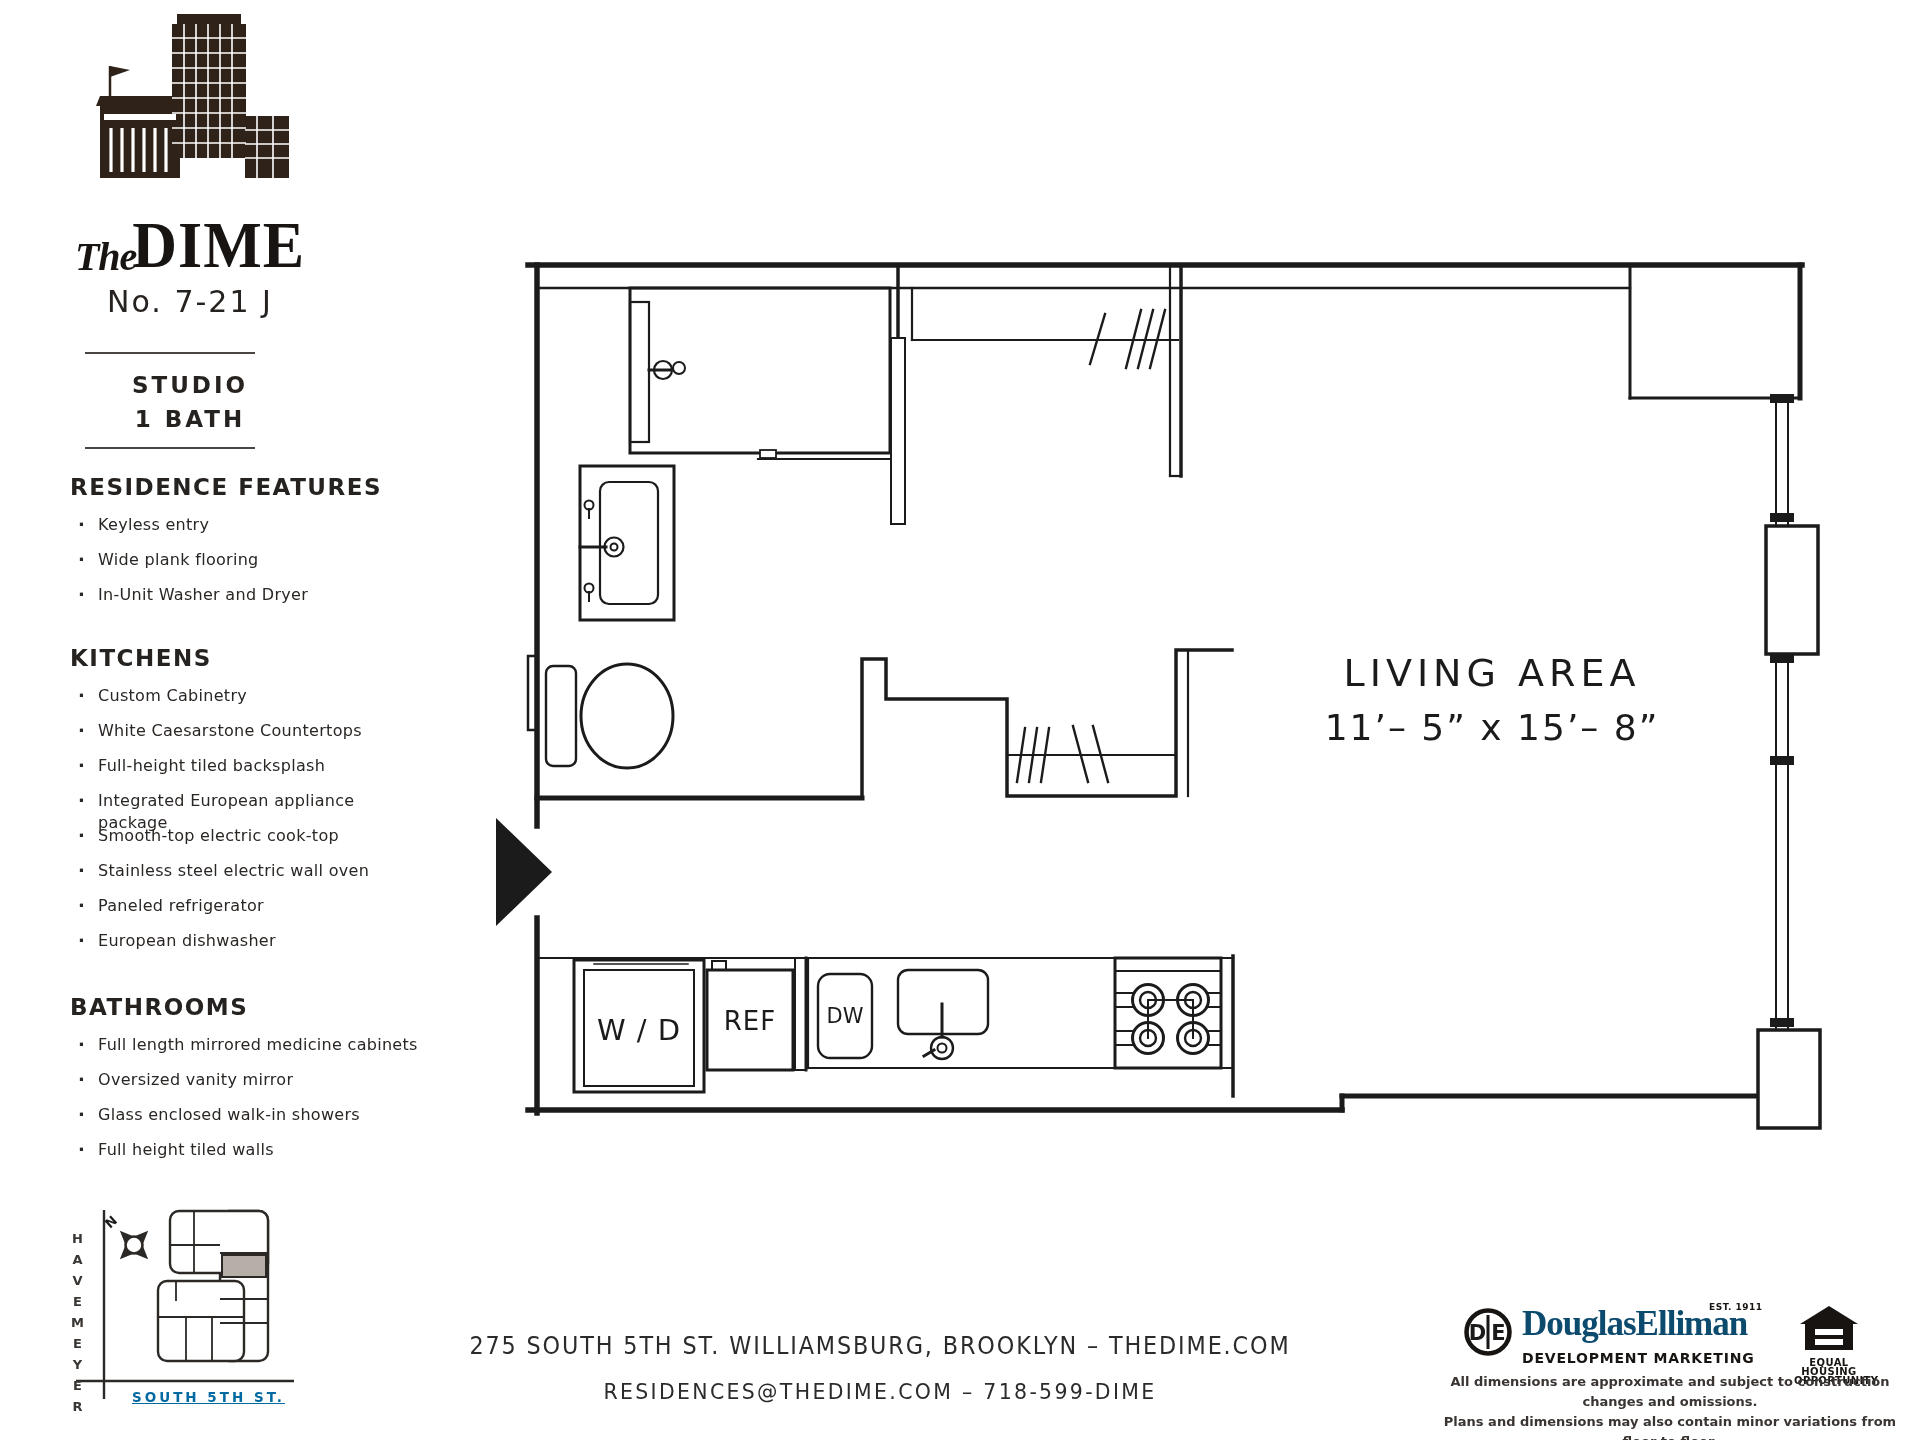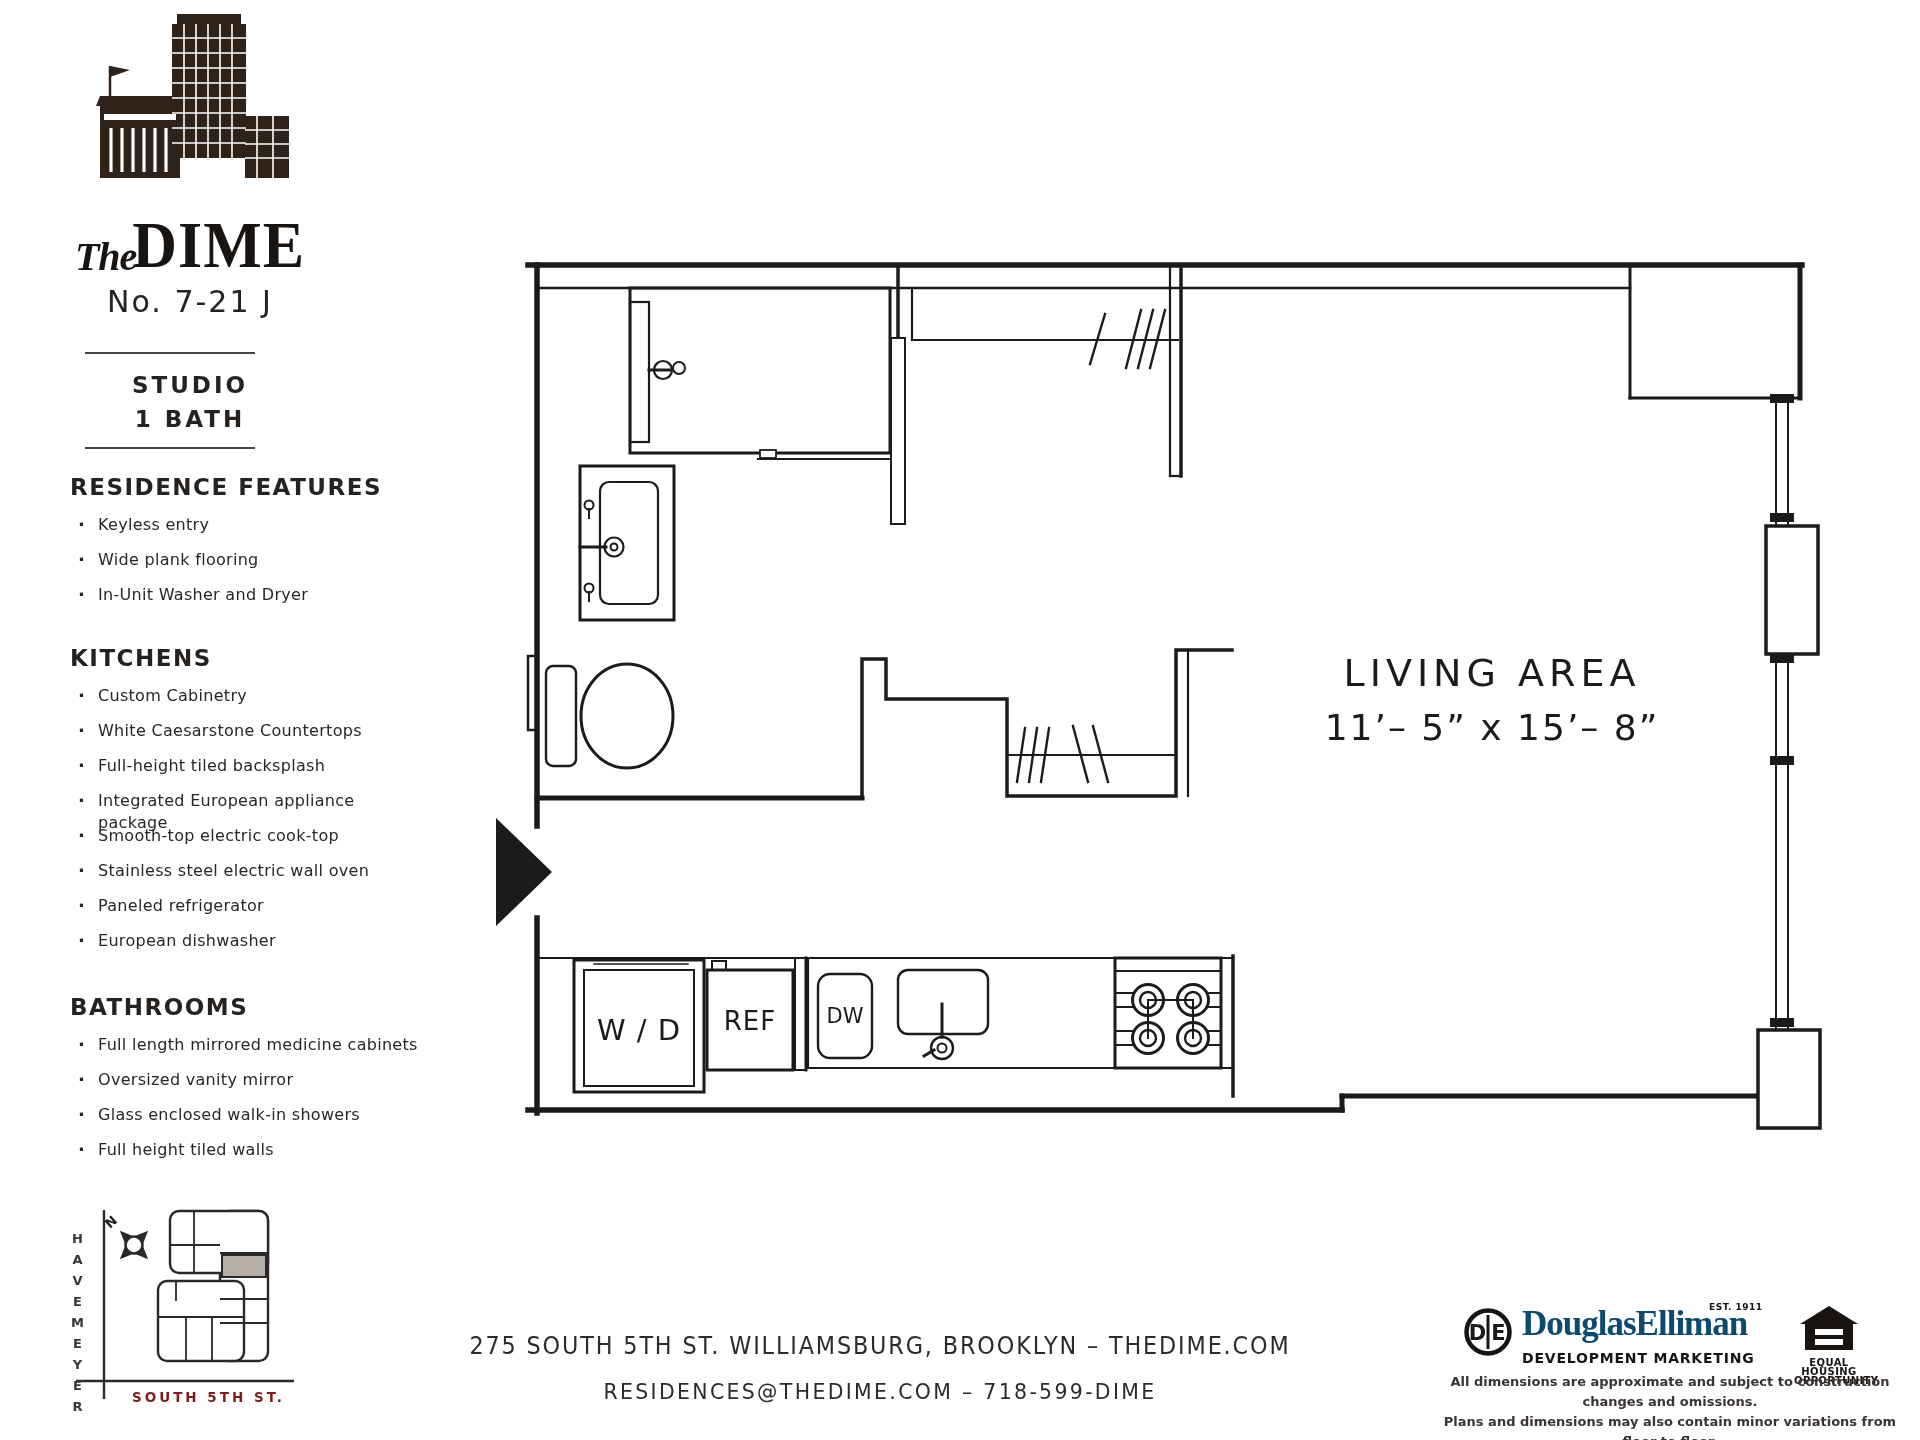--- a/index.html
+++ b/index.html
@@ -27,21 +27,21 @@
   .features li{font-size:16px;font-weight:500;color:#2a2624;letter-spacing:0.3px;
                height:35px;line-height:22px;position:relative;padding-left:22px;}
   .features li::before{content:"·";position:absolute;left:2px;top:0;font-weight:700;font-size:18px;}
   .sec1{top:474px;} .sec2{top:645px;} .sec3{top:994px;}
 
   
   .sitemap{position:absolute;left:62px;top:1205px;width:240px;height:232px;}
   .street-v{position:absolute;left:8px;top:26px;writing-mode:vertical-lr;text-orientation:upright;
             letter-spacing:6px;font-size:13px;font-weight:600;color:#3a3633;}
   .street-h{position:absolute;left:70px;top:184px;font-size:13.5px;font-weight:600;
-            letter-spacing:3px;color:#7f1d1d;}
+            letter-spacing:3px;color:#0369a1;text-decoration:underline;}
 
   
   .plan{position:absolute;left:490px;top:258px;}
   svg text{font-family:"DejaVu Sans","Liberation Sans",sans-serif;fill:#1b1b1b;}
   .t-room{font-size:38px;letter-spacing:5px;font-weight:500;}
   .t-dims{font-size:36px;letter-spacing:2px;font-weight:500;}
   .t-wd{font-size:29px;letter-spacing:1px;}
   .t-ref{font-size:26px;letter-spacing:1px;}
   .t-dw{font-size:21px;}
 

